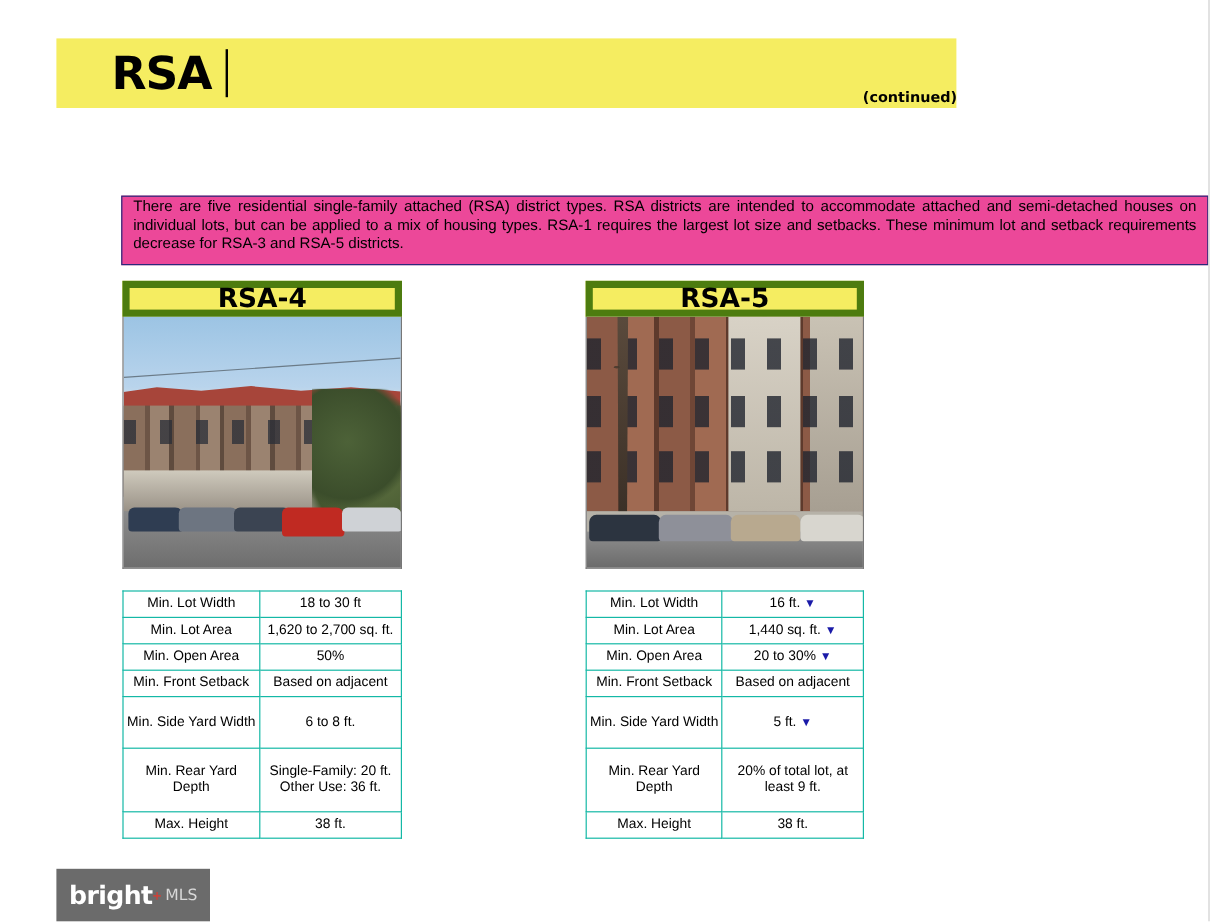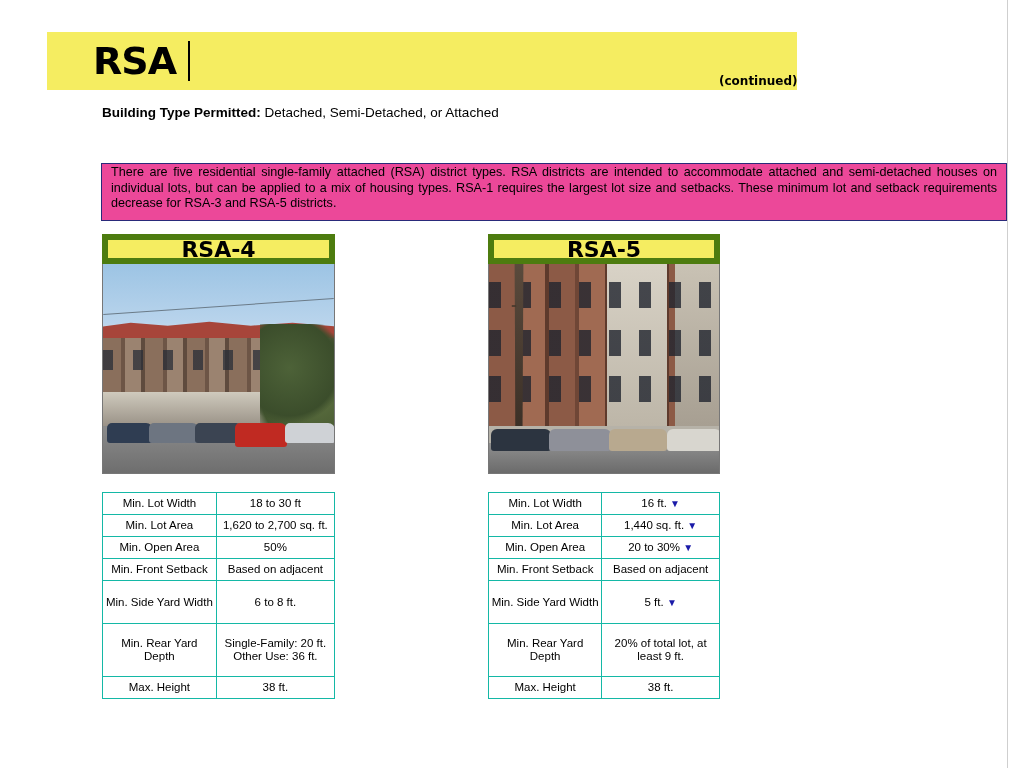--- a/index.html
+++ b/index.html
@@ -292,23 +292,20 @@
 
   <div class="banner">
     <div class="banner-inner">
       <div class="banner-code">RSA</div>
       <div class="banner-divider"></div>
     </div>
   </div>
   <div class="banner-continued">(continued)</div>
 
   <div class="permit-lines">
-    <div class="permit-line">
-      <span class="permit-label">Building Type Permitted:</span><span> Detached, Semi-Detached, or Attached</span>
-    </div>
   </div>
 
   <div class="desc-box">
     <div class="desc-text">There are five residential single-family attached (RSA) district types. RSA districts are intended to accommodate attached and semi-detached houses on individual lots, but can be applied to a mix of housing types. RSA-1 requires the largest lot size and setbacks. These minimum lot and setback requirements decrease for RSA-3 and RSA-5 districts.</div>
   </div>
 
   <div class="district rsa4">
     <div class="district-header">RSA-4</div>
     <div class="photo rsa4">
       <div class="sky-wire"></div>
@@ -403,16 +400,21 @@
           <td class="value">20% of total lot, at least 9 ft.</td>
         </tr>
         <tr>
           <td class="label">Max. Height</td>
           <td class="value">38 ft.</td>
         </tr>
       </tbody>
     </table>
   </div>
 
+  <div class="watermark">
+    <span class="wm-bright">bright</span>
+      <span class="wm-plus">+</span>
+      <span class="wm-mls">MLS</span>
+  </div>
 
 </div>
 
 <div class="right-edge"></div>
 
 </body></html>

